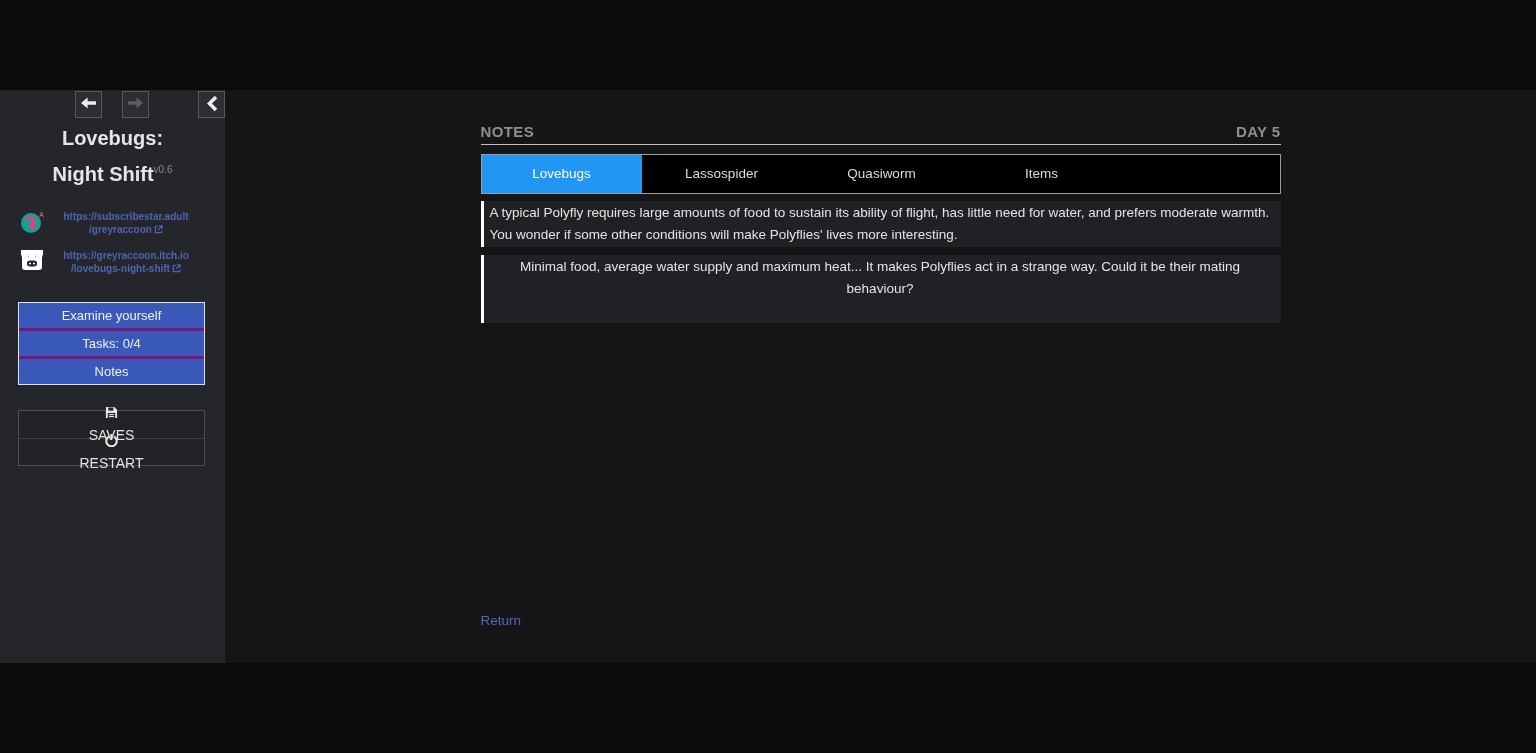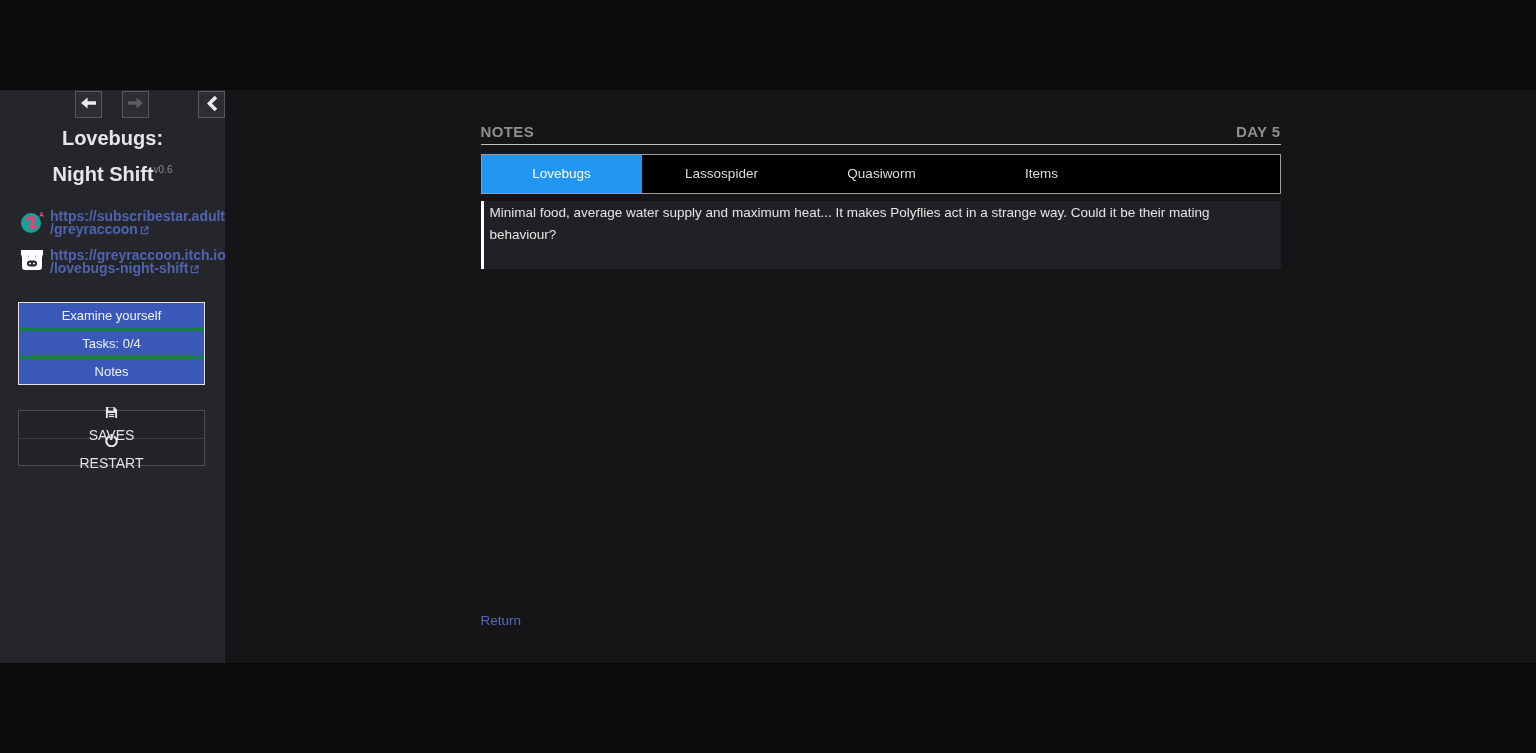--- a/index.html
+++ b/index.html
@@ -38,28 +38,28 @@
     text-align:center; color:#e6e6e6;
     font-size:20px; font-weight:bold; line-height:31px;
   }
   .side-title sup { color:#8b8b8b; font-size:10px; font-weight:normal; }
   .link-row { position:absolute; left:0; width:100%; height:38px; }
   .link-row-1 { top:118px; }
   .link-row-2 { top:157px; }
   .link-icon { position:absolute; left:19px; top:1px; width:26px; height:27px; }
   .link-text {
     position:absolute; left:50px; top:2px; width:152px;
-    text-align:left; color:#4f64b0;
-    font-size:14px; font-weight:bold; line-height:13px;
+    text-align:center; color:#4f64b0;
+    font-size:10px; font-weight:bold; line-height:13px;
     cursor:pointer; text-decoration:none;
   }
   .ext-icon { display:inline-block; vertical-align:-1px; margin-left:2px; }
   .menu-stack {
     position:absolute; left:18px; top:212px; width:187px;
-    background:#15803d; border:1px solid #e2e2e2;
+    background:#701a75; border:1px solid #e2e2e2;
   }
   .menu-btn {
     display:block; width:100%; height:25px;
     background:#3a58b8; color:#eef2fc;
     border:none; font-size:13px; font-family:"Liberation Sans", sans-serif;
     text-align:center; line-height:25px; cursor:pointer; padding:0;
   }
   .menu-btn + .menu-btn { margin-top:3px; }
   .saves-stack {
     position:absolute; left:18px; top:320px; width:187px;
@@ -225,20 +225,24 @@
       </div>
       <hr class="header-hr">
 
       <div class="tab-bar">
         <div class="tab active">Lovebugs</div>
         <div class="tab">Lassospider</div>
         <div class="tab">Quasiworm</div>
         <div class="tab">Items</div>
       </div>
 
+      <div class="note-block">
+        <div class="note-line">A typical Polyfly requires large amounts of food to sustain its ability of flight, has little need for water, and prefers moderate warmth.</div>
+        <div class="note-line">You wonder if some other conditions will make Polyflies' lives more interesting.</div>
+      </div>
 
       <div class="note-block">
         <div class="note-line">Minimal food, average water supply and maximum heat... It makes Polyflies act in a strange way. Could it be their mating behaviour?</div>
         <div class="note-line"></div>
       </div>
 
       <a class="return-link">Return</a>
     </div>
   </div>
 

